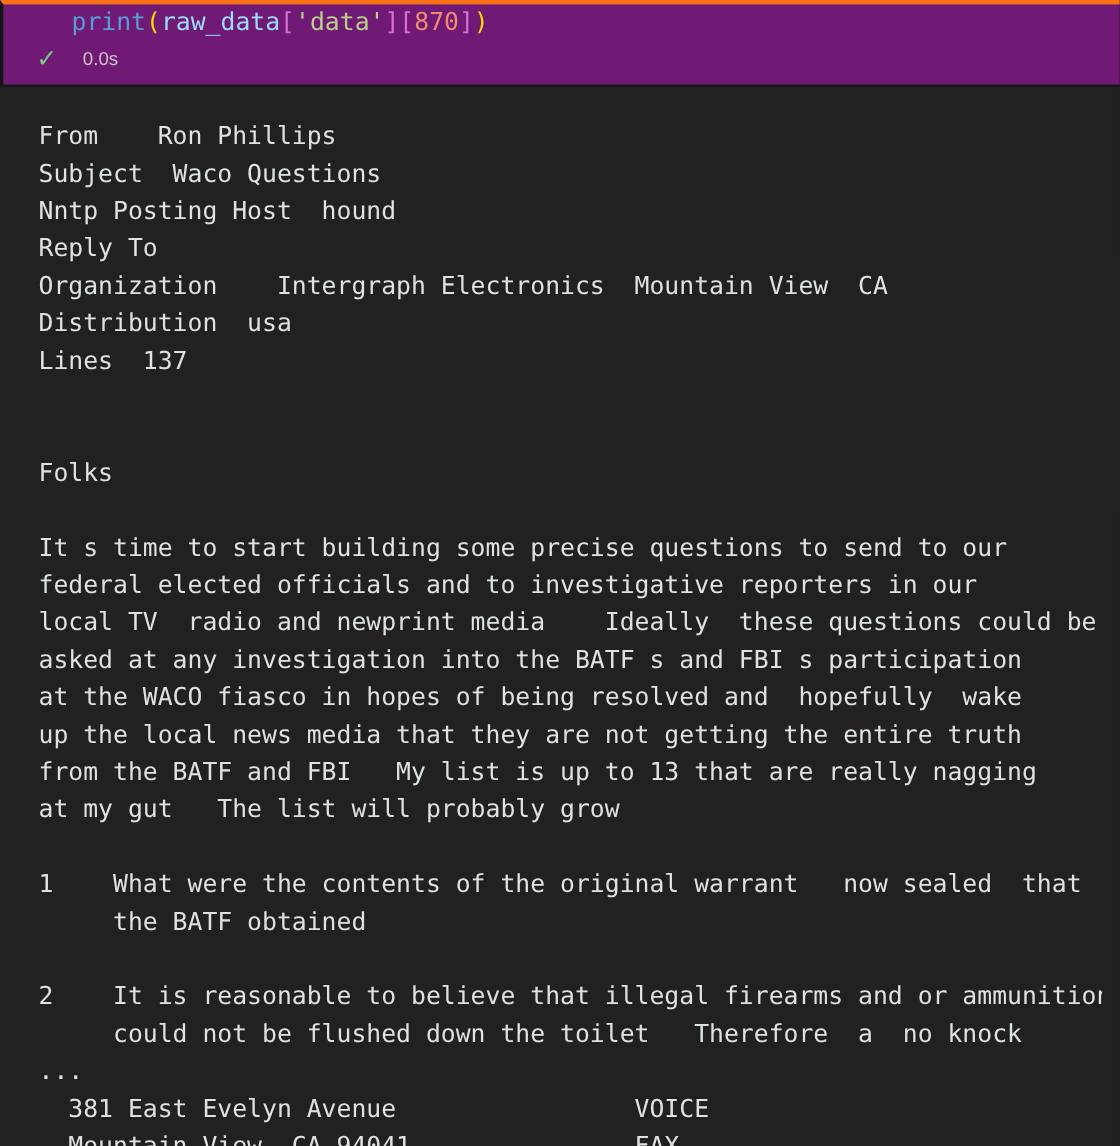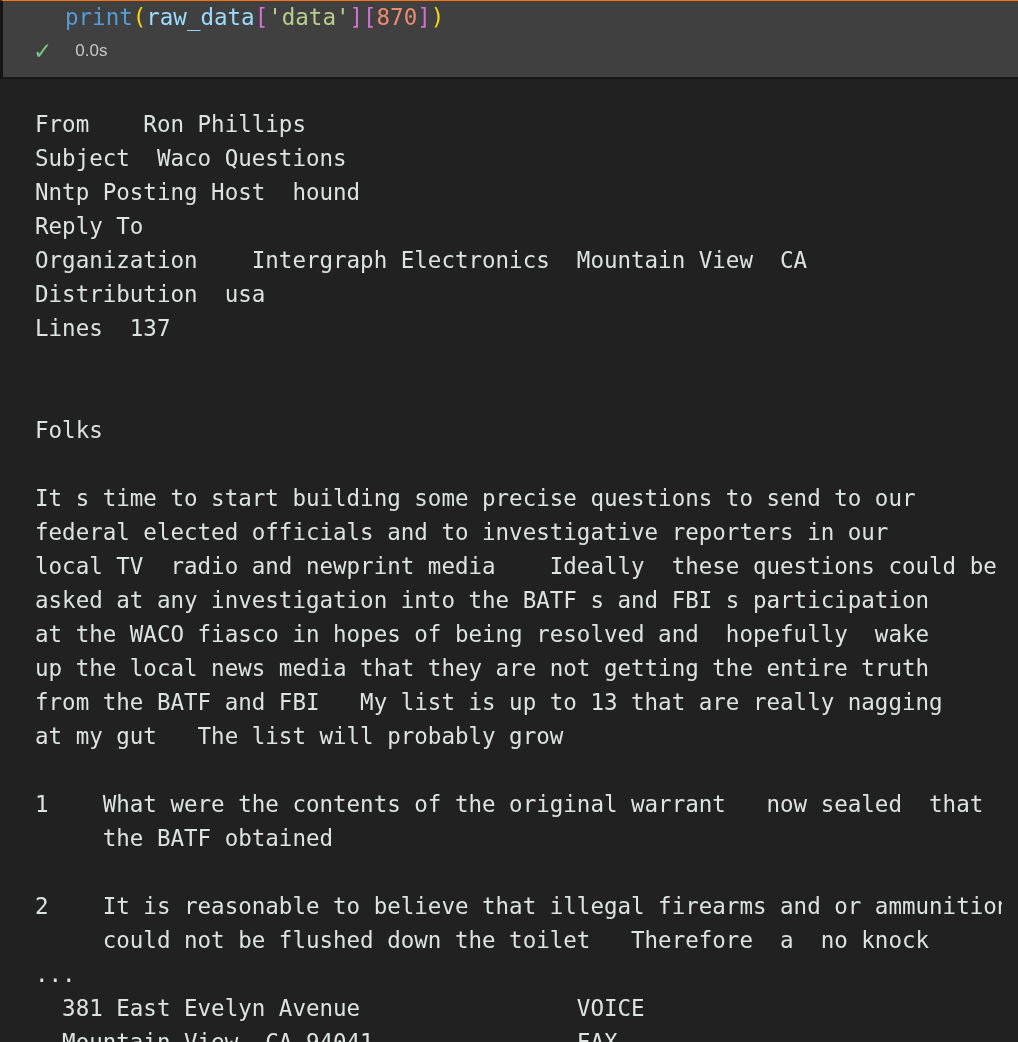--- a/index.html
+++ b/index.html
@@ -12,23 +12,23 @@
   }
   .notebook {
     width: 1018px;
     height: 1042px;
     background: #212121;
     position: relative;
   }
   .cell {
     box-sizing: border-box;
     height: 77px;
-    background: #404040;
+    background: #701a75;
     border-left: 3px solid #141414;
-    border-top: 1px solid #f97316;
+    border-top: 4px solid #f97316;
   }
   .code-line {
     font-family: "DejaVu Sans Mono", monospace;
     font-size: 22.5px;
     line-height: 30px;
     padding: 1px 0 0 62px;
     white-space: pre;
   }
   .exec-row {
     display: flex;

